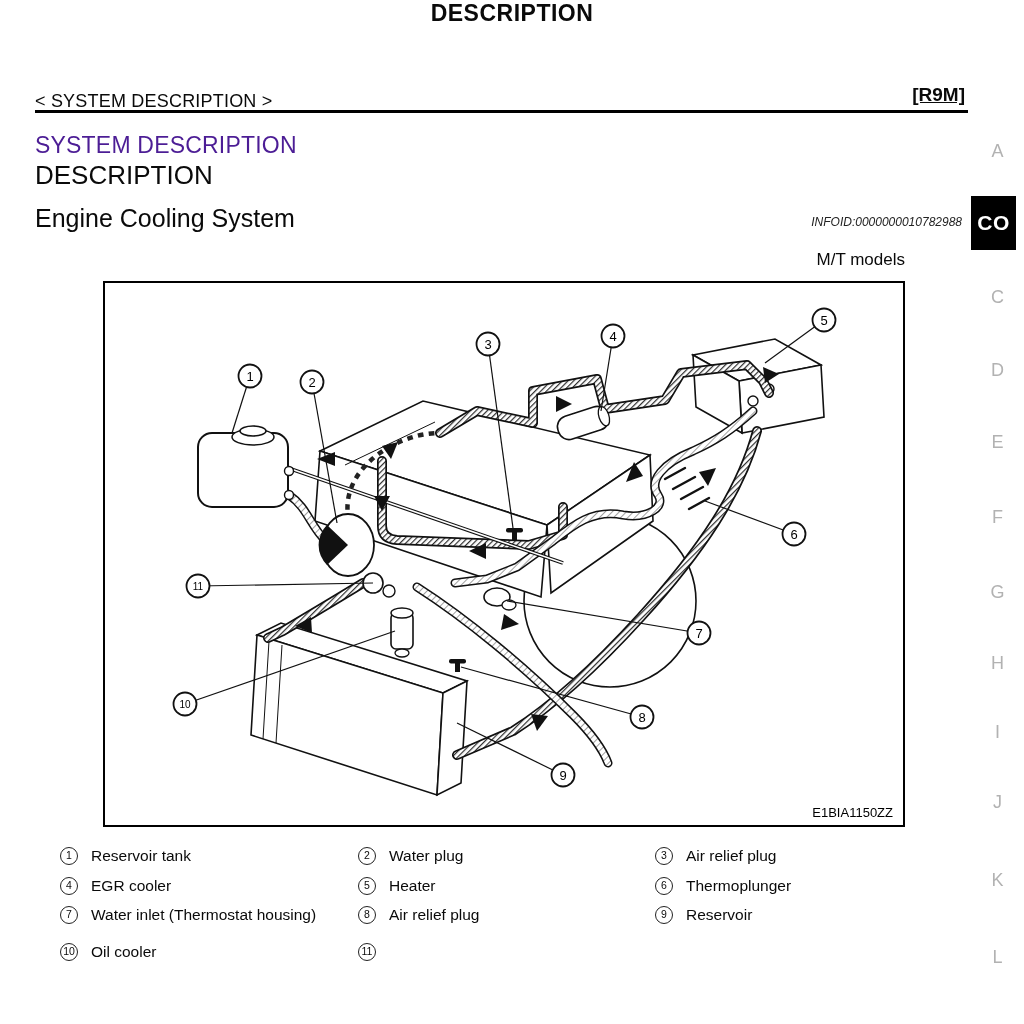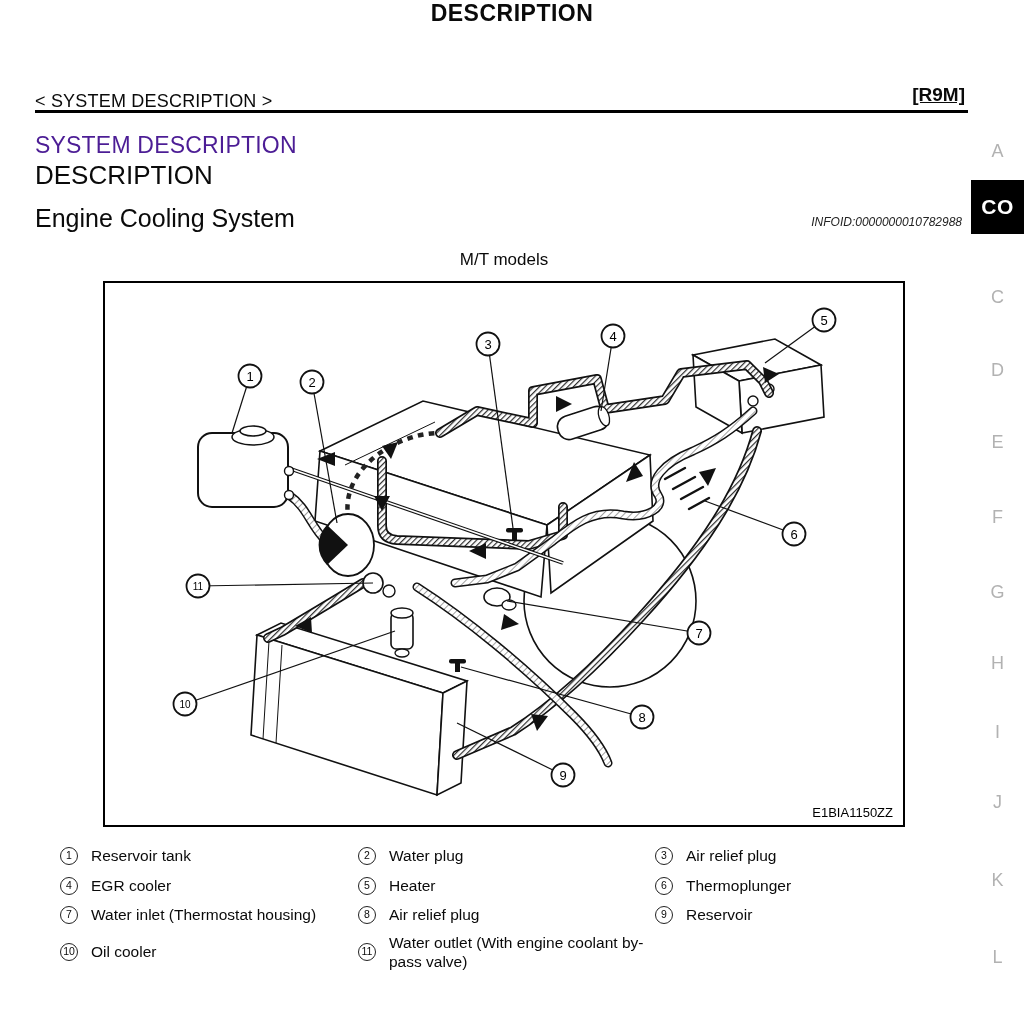--- a/index.html
+++ b/index.html
@@ -16,26 +16,26 @@
   .rule { left:35px; top:110px; width:933px; height:3px; background:#000; }
   .sec-title { left:35px; top:132px; font-size:23px; color:#4c1d95; letter-spacing:.2px; }
   .subsec-title { left:35px; top:160px; font-size:26px; font-weight:500; }
   .topic-title { left:35px; top:204px; font-size:25px; }
   .infoid { left:600px; top:215px; width:362px; text-align:right;
             font-style:italic; font-size:12px; color:#222; }
 
   
   .side-letter { left:971px; width:53px; text-align:center; color:#b2b2b2;
                  font-size:18px; }
-  .co-tab { left:971px; top:180px; width:53px; height:54px; background:#000;
+  .co-tab { left:971px; top:196px; width:45px; height:54px; background:#000;
             color:#fff; display:flex; align-items:center; justify-content:center;
             font-size:21px; font-weight:bold; letter-spacing:.5px; }
 
   
-  .fig-caption { left:103px; top:250px; width:802px; text-align:center; font-size:17px; }
+  .fig-caption { left:103px; top:250px; width:802px; text-align:right; font-size:17px; }
   .fig-box { left:103px; top:281px; width:802px; height:546px;
              border:2px solid #000; background:#fff; }
 
   
   .cell { position:absolute; display:flex; gap:13px; align-items:center;
           font-size:15.5px; line-height:1.25; }
   .cnum { flex:none; width:18px; height:18px; border:1.2px solid #222;
           border-radius:50%; display:flex; align-items:center; justify-content:center;
           font-size:10.5px; }
   .c1 { left:60px; }  .c2 { left:358px; } .c3 { left:655px; }
@@ -310,14 +310,13 @@
 <div class="cell c3 r3">
     <span class="cnum">9</span>
     <span>Reservoir</span>
   </div>
 <div class="cell c1 r4">
     <span class="cnum">10</span>
     <span>Oil cooler</span>
   </div>
 <div class="cell c2 r4">
     <span class="cnum">11</span>
-    <span class="w-narrow">Water outlet (With engine coolant by-pass valve)</span>
   </div>
 
 </body></html>

